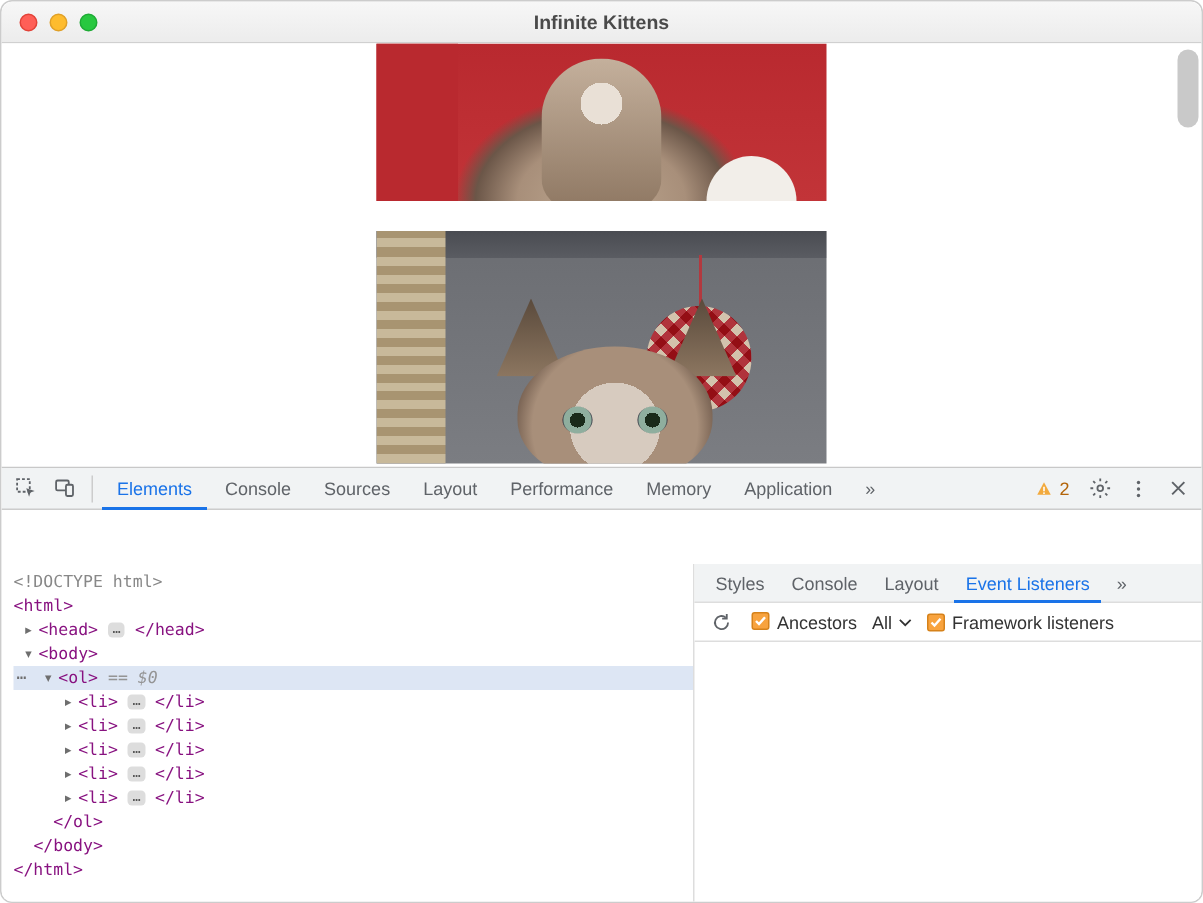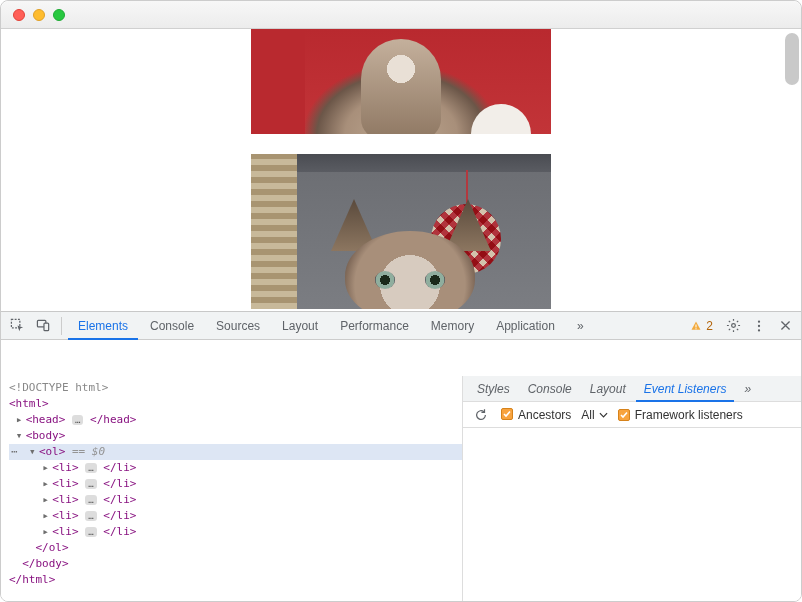--- a/index.html
+++ b/index.html
@@ -62,41 +62,42 @@
 .sel-row { background: #dde6f4; }
 .eq0 { color: #949494; font-style: italic; }
 .row-dots { color: #6e6e6e; position: absolute; left: 2px; }
 .dom-tree .posrel { position: relative; }
 
 .breadcrumb { height: 22px; border-top: 1px solid #ddd; display: flex; align-items: stretch; font-size: 11px; background: #f8f8f8; }
 .crumb { padding: 0 10px; line-height: 22px; color: #5f6368; position: relative; }
 .crumb.active { background: #cfe0f7; color: #1a73e8; }
 
 .dt-right { flex: 1; display: flex; flex-direction: column; }
-.side-tabs { height: 26px; border-bottom: 1px solid #ddd; display: flex; align-items: center; padding: 0 6px; gap: 2px; background: #f1f3f4; font-style: italic; }
+.side-tabs { height: 26px; border-bottom: 1px solid #ddd; display: flex; align-items: center; padding: 0 6px; gap: 2px; background: #f1f3f4; }
 .side-tabs .stab { padding: 0 8px; height: 26px; line-height: 26px; font-size: 12px; color: #5f6368; }
 .side-tabs .stab.active { color: #1a73e8; border-bottom: 2px solid #1a73e8; }
 .side-toolbar { height: 26px; border-bottom: 1px solid #ddd; display: flex; align-items: center; padding: 0 8px; gap: 10px; font-size: 12px; color: #333; background: #fff; }
 .checkbox { width: 12px; height: 12px; background: #f8a33e; border: 1px solid #d6821a; border-radius: 2px; display: inline-flex; align-items: center; justify-content: center; }
 .checkbox svg { width: 10px; height: 10px; }
 .sel-dd { display: flex; align-items: center; gap: 4px; }
 .listeners { flex: 1; padding: 4px 6px; font-family: Menlo, Consolas, monospace; font-size: 11px; line-height: 17px; color: #202124; }
 .listeners .li-row::before { content: "▸"; color: #6e6e6e; margin-right: 4px; font-size: 10px; }
 
 svg { display: block; }
 </style>
 </head>
 <body>
 
 <div class="titlebar">
   <div class="traffic">
     <span class="t-close"></span>
     <span class="t-min"></span>
     <span class="t-max"></span>
   </div>
+  <div class="title">Infinite Kittens</div>
 </div>
 
 <div class="content">
   <div class="content-inner">
     <div class="img-box img1"></div>
     <div class="img-box img2">
       <div class="bar"></div>
       <div class="rope-post"></div>
       <div class="string"></div>
       <div class="ball"></div>

